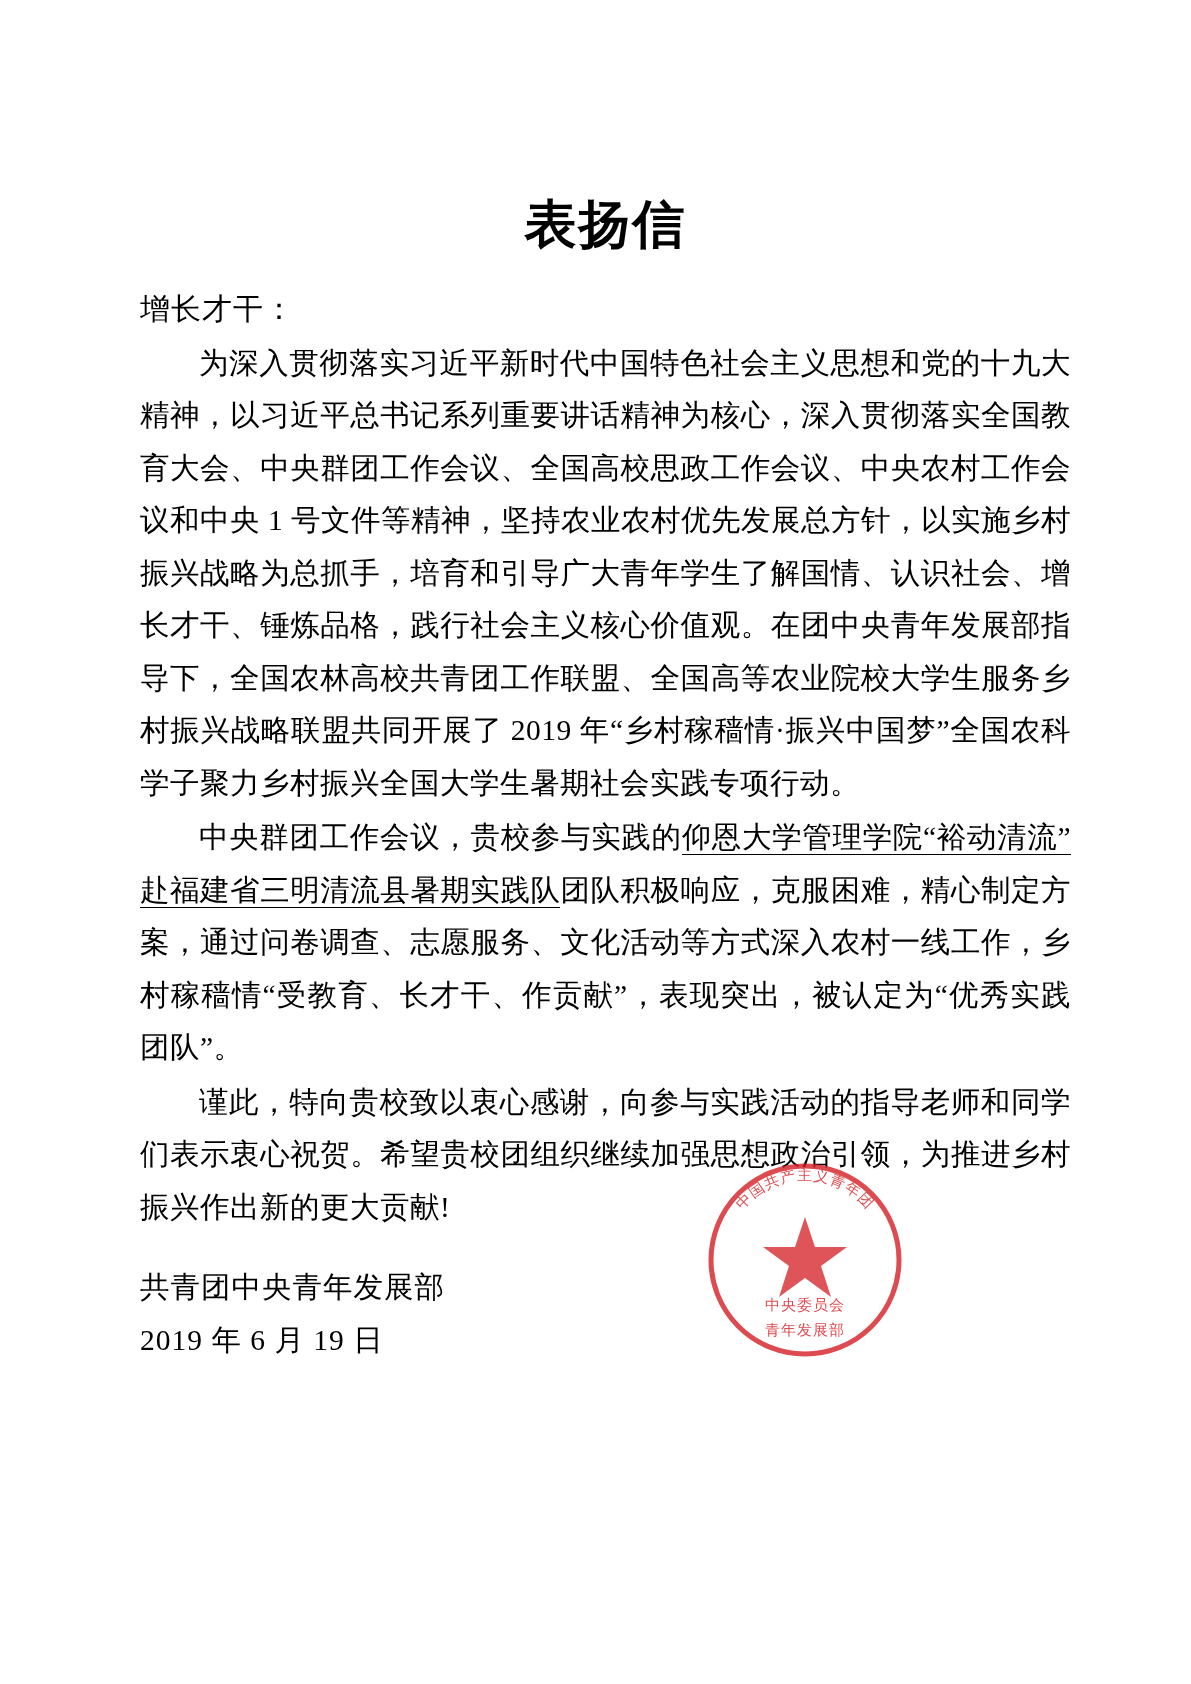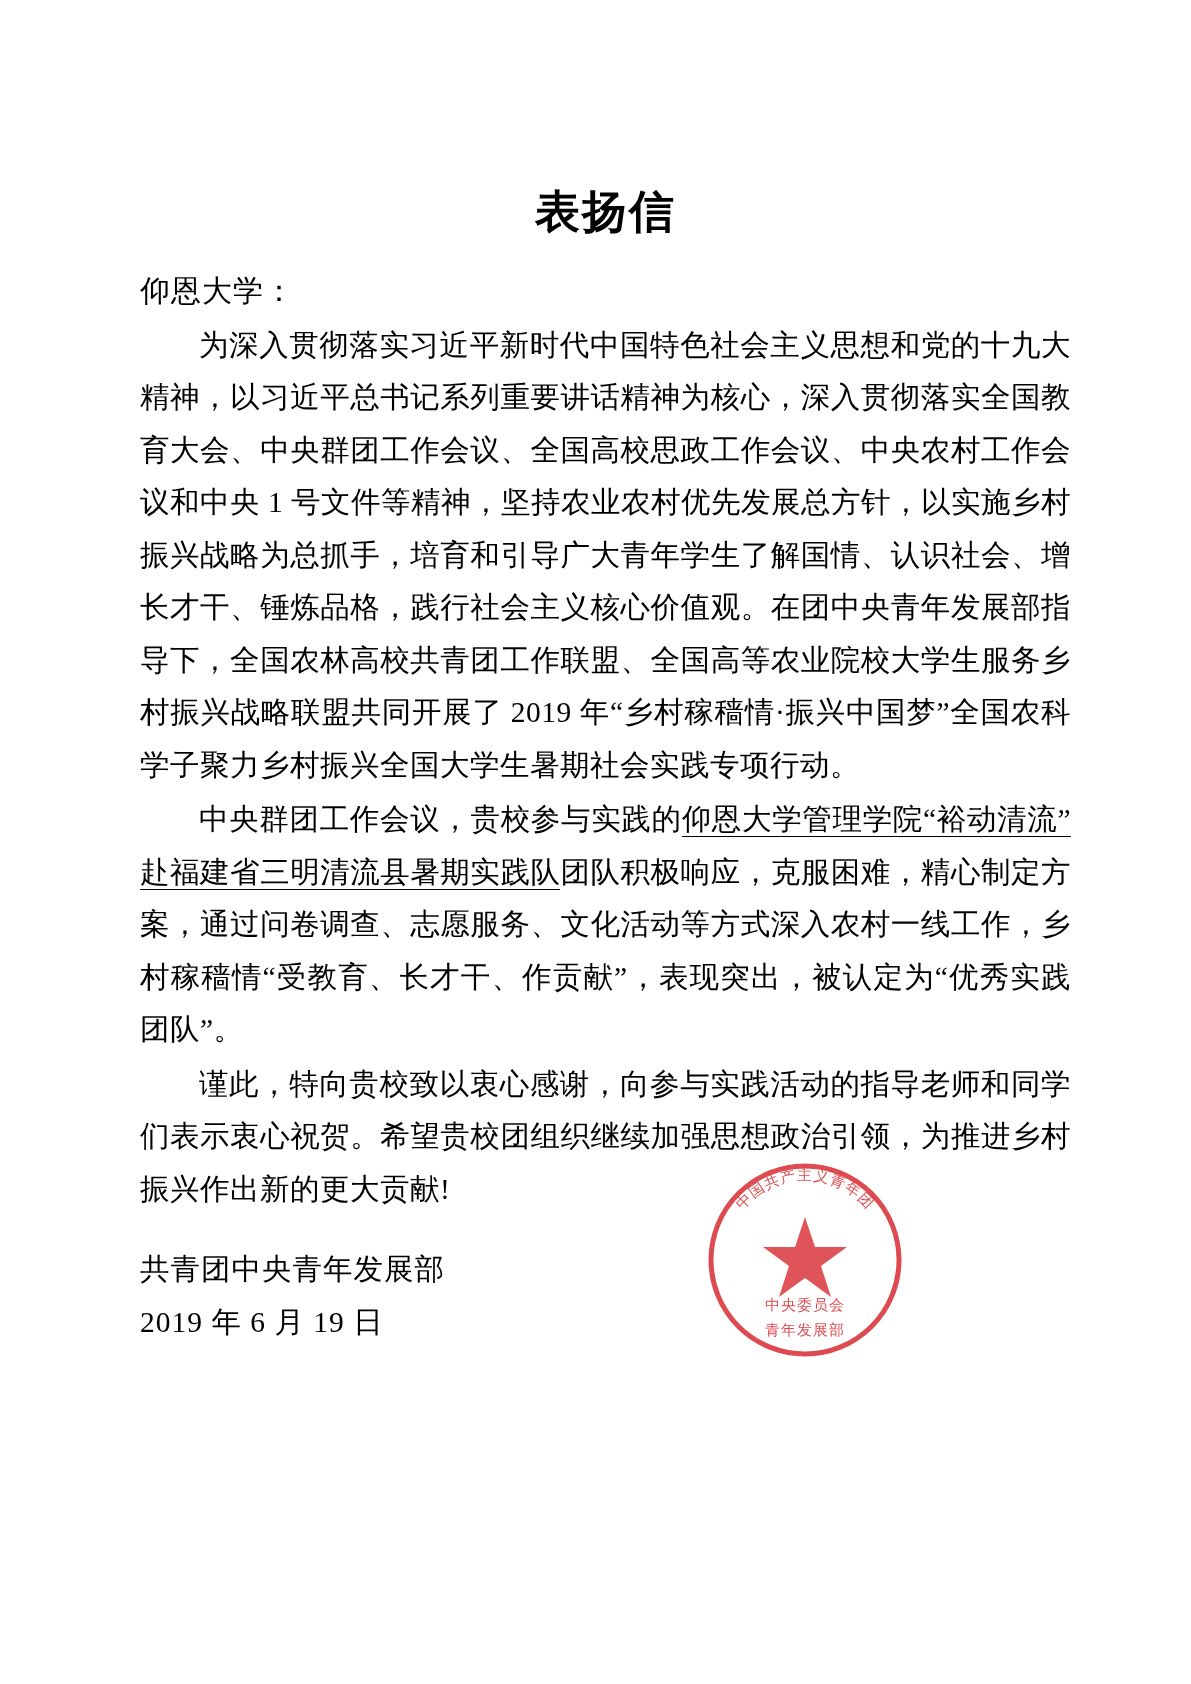--- a/index.html
+++ b/index.html
@@ -21,24 +21,24 @@
     left: 0;
     top: 0;
     width: 1191px;
     height: 1684px;
     box-sizing: border-box;
     padding: 150px 120px 0 140px;
   }
 
   .doc-title {
     text-align: center;
-    font-size: 45px;
+    font-size: 52px;
     font-weight: bold;
     letter-spacing: 2px;
-    margin: 32px 0 26px 0;
+    margin: 40px 0 26px 0;
     font-family: "Liberation Serif", "DejaVu Serif", serif;
   }
 
   .salutation {
     font-size: 30px;
     line-height: 1.55;
     margin: 0 0 4px 0;
     letter-spacing: 1px;
   }
 
@@ -100,21 +100,21 @@
     letter-spacing: 1px;
   }
 </style>
 </head>
 <body>
 
 <div class="page">
 
   <h1 class="doc-title">表扬信</h1>
 
-  <div class="salutation">仰恩大学：</div>
+  <div class="salutation">增长才干：</div>
 
   <div class="body-text">
 
     <p class="para">为深入贯彻落实习近平新时代中国特色社会主义思想和党的十九大精神，以习近平总书记系列重要讲话精神为核心，深入贯彻落实全国教育大会、中央群团工作会议、全国高校思政工作会议、中央农村工作会议和中央 1 号文件等精神，坚持农业农村优先发展总方针，以实施乡村振兴战略为总抓手，培育和引导广大青年学生了解国情、认识社会、增长才干、锤炼品格，践行社会主义核心价值观。在团中央青年发展部指导下，全国农林高校共青团工作联盟、全国高等农业院校大学生服务乡村振兴战略联盟共同开展了 2019 年“乡村稼穑情·振兴中国梦”全国农科学子聚力乡村振兴全国大学生暑期社会实践专项行动。</p>
 
     <p class="para"><span>中央群团工作会议，贵校参与实践的</span><span class="underline">仰恩大学管理学院“裕动清流”赴福建省三明清流县暑期实践队</span><span>团队积极响应，克服困难，精心制定方案，通过问卷调查、志愿服务、文化活动等方式深入农村一线工作，乡村稼穑情“受教育、长才干、作贡献”，表现突出，被认定为“优秀实践团队”。</span></p>
 
     <p class="para">谨此，特向贵校致以衷心感谢，向参与实践活动的指导老师和同学们表示衷心祝贺。希望贵校团组织继续加强思想政治引领，为推进乡村振兴作出新的更大贡献!</p>
 
   </div>

